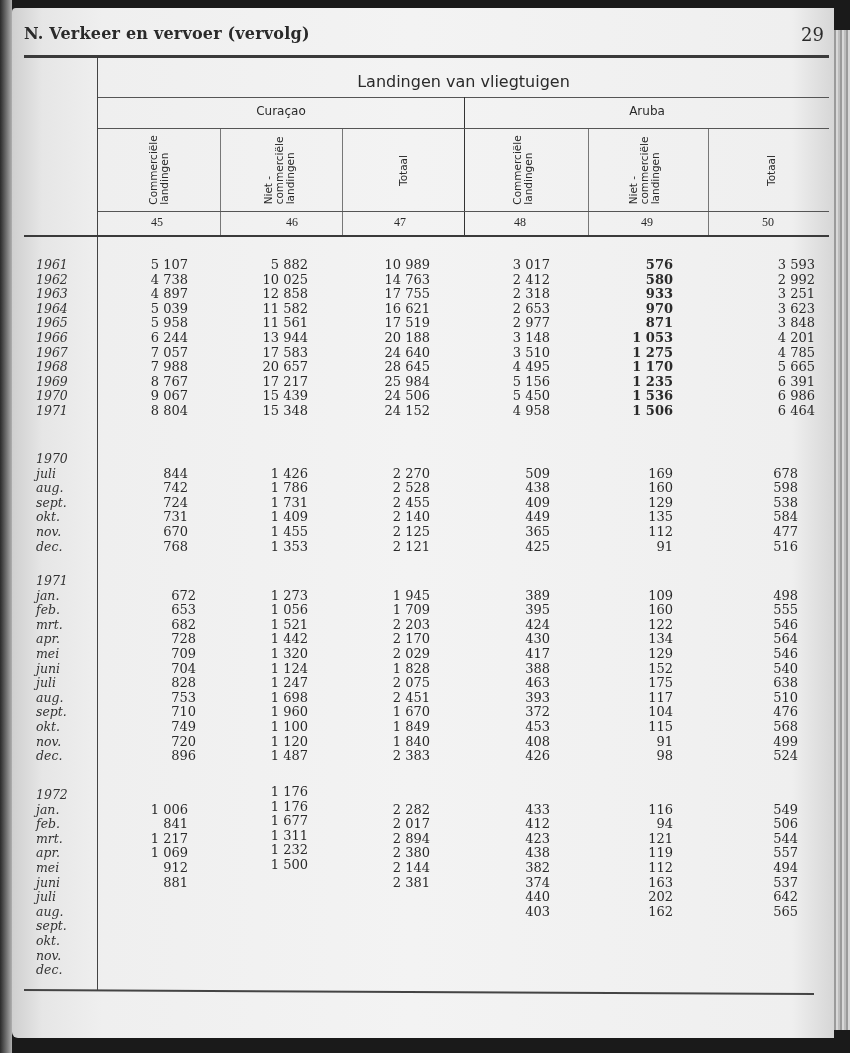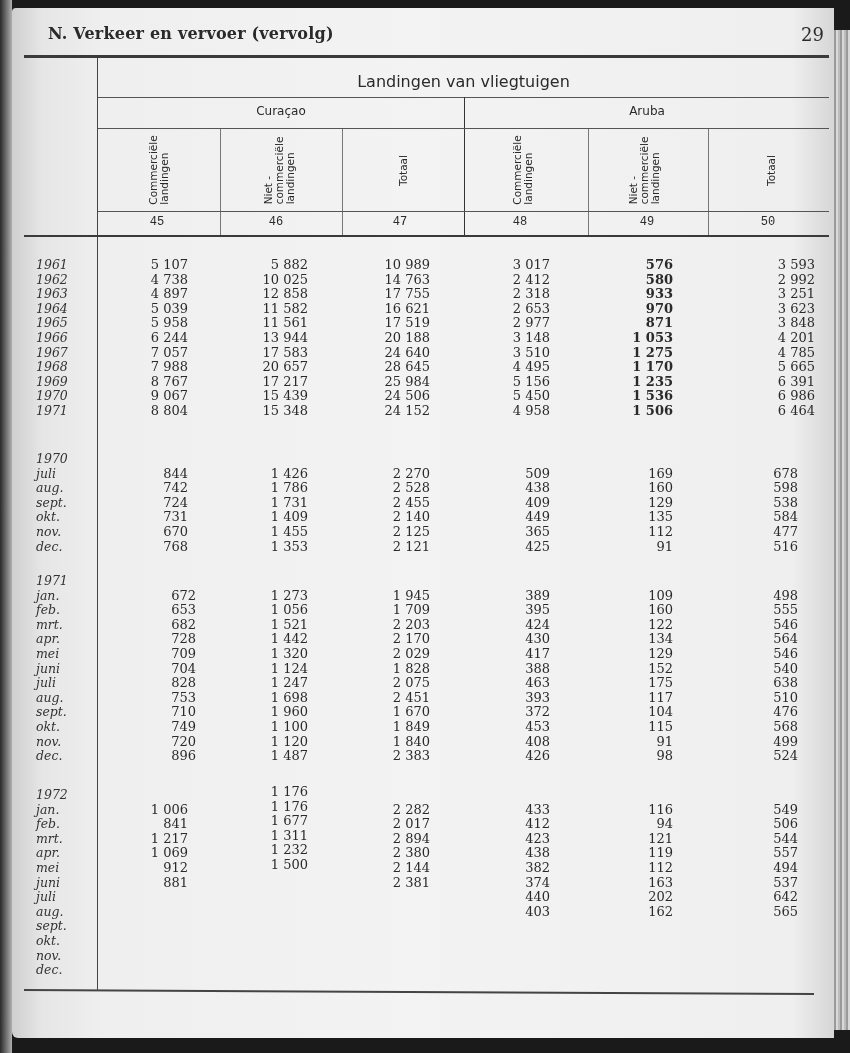--- a/index.html
+++ b/index.html
@@ -19,21 +19,20 @@
     background: linear-gradient(90deg, #2a2a2a, #7a7a7a 60%, #b0b0b0);
   }
   .right-edge {
     position: absolute; right: 0; top: 30px; width: 16px; height: 1000px;
     background: repeating-linear-gradient(90deg, #9a9a9a 0 2px, #d8d8d8 2px 4px, #bdbdbd 4px 6px);
   }
   .header-title {
     position: absolute; left: 24px; top: 24px;
     font-family: "DejaVu Serif", serif; font-weight: bold; font-size: 16px; color: #2a2a2a;
     letter-spacing: 0.2px;
-    margin-left: 24px;
   }
   .page-number {
     position: absolute; right: 26px; top: 24px;
     font-family: "DejaVu Serif", serif; font-size: 18px; color: #2a2a2a;
   }
   .rule-top { position: absolute; left: 24px; top: 55px; width: 805px; height: 3px; background: #3a3a3a; }
   .rule-sub { position: absolute; left: 24px; top: 235px; width: 805px; height: 2px; background: #3a3a3a; }
   .rule-bottom { position: absolute; left: 24px; top: 991px; width: 790px; height: 2px; background: #444; transform: rotate(0.3deg); }
   .vline-stub { position: absolute; left: 97px; top: 58px; width: 1px; height: 932px; background: #444; }
 
@@ -51,21 +50,21 @@
   .col-divider { position: absolute; top: 129px; width: 1px; height: 106px; background: #777; }
   .col-head {
     position: absolute; top: 130px; height: 80px; width: 50px;
     display: flex; align-items: center; justify-content: center;
   }
   .col-head span {
     display: block; transform: rotate(-90deg); white-space: pre; text-align: left;
     font-family: "DejaVu Sans", sans-serif; font-size: 10.5px; line-height: 11px; color: #2a2a2a;
   }
   .col-num {
-    position: absolute; top: 215px; font-family: Liberation Mono, monospace; font-size: 12px; color: #2a2a2a; text-align: center; width: 40px;
+    position: absolute; top: 215px; font-family: Liberation Serif, serif; font-size: 12px; color: #2a2a2a; text-align: center; width: 40px;
   }
 
   .stub-col { position: absolute; left: 36px; width: 60px; }
   .stub-row { height: 14.6px; line-height: 14.6px; font-style: italic; font-size: 12.5px; color: #333; font-family: "DejaVu Serif", serif; }
   .stub-row.year { font-style: italic; }
   .data-col { position: absolute; text-align: right; }
   .cell { height: 14.6px; line-height: 14.6px; font-size: 13px; color: #2a2a2a; font-family: "DejaVu Serif", serif; white-space: nowrap; }
 </style>
 </head>
 <body>
@@ -112,21 +111,21 @@
     <span>Niet -
 commerciële
 landingen</span>
   </div>
 <div class="col-head" style="left:746px;">
     <span>Totaal</span>
   </div>
 
 <div class="h-line3"></div>
 <div class="col-num" style="left:137px;">45</div>
-<div class="col-num" style="left:256px;">46</div>
+<div class="col-num" style="left:272px;">46</div>
 <div class="col-num" style="left:380px;">47</div>
 <div class="col-num" style="left:500px;">48</div>
 <div class="col-num" style="left:627px;">49</div>
 <div class="col-num" style="left:748px;">50</div>
 
 <div class="rule-sub"></div>
 
 <div id="table-body">
     <div class="stub-col" style="top: 258px;">
       <div class="stub-row">1961</div>

